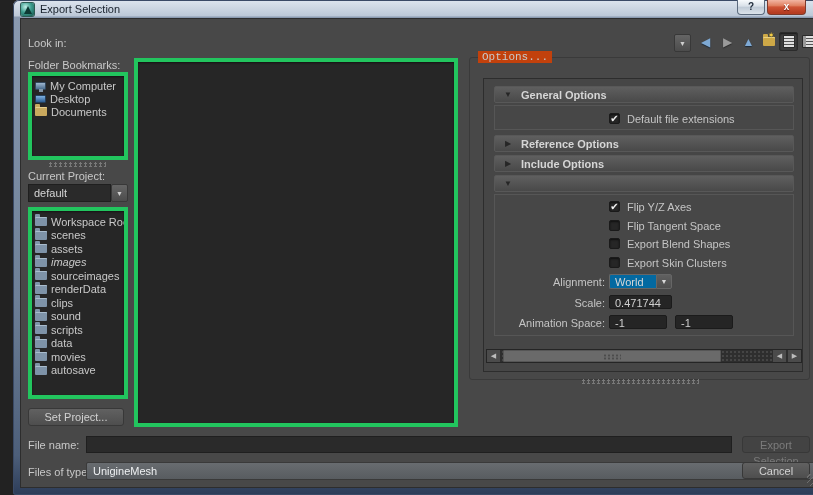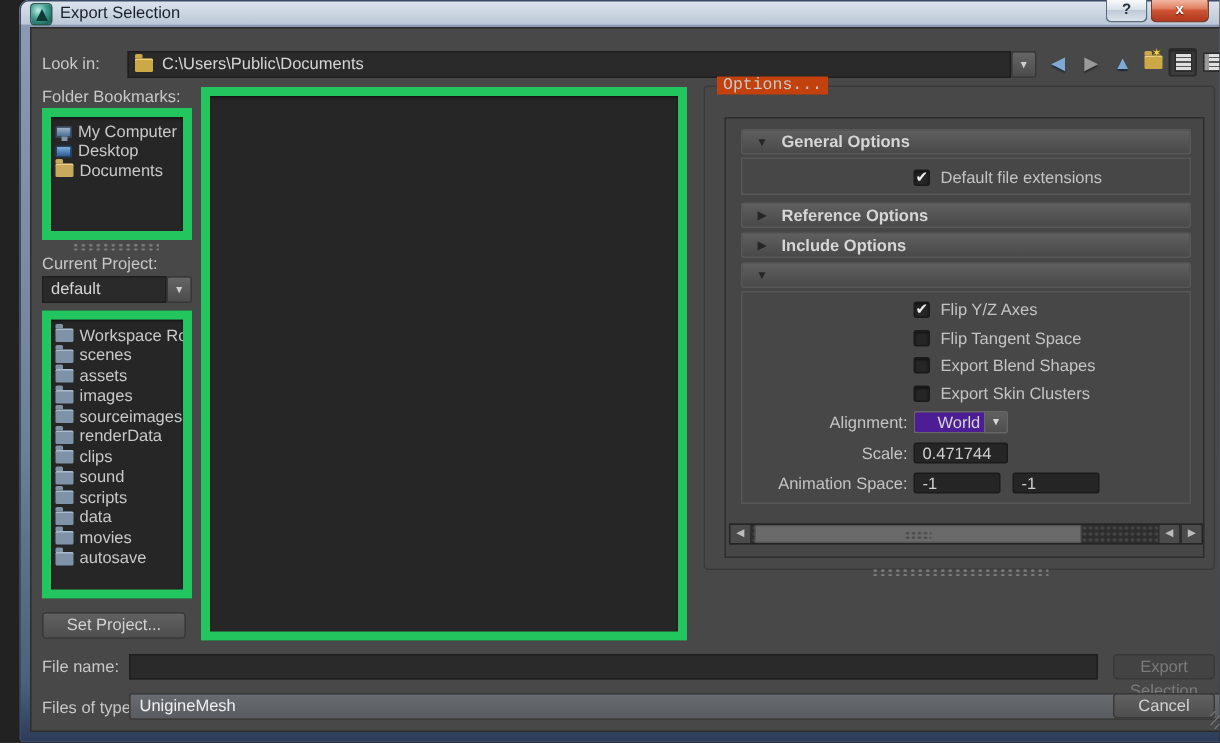--- a/index.html
+++ b/index.html
@@ -21,21 +21,21 @@
     border-radius:0 0 4px 4px; text-align:center; line-height:14px; font-size:10px; cursor:default; }
   .help-btn { right:61px; width:28px; color:#243140; font-weight:bold;
     background:linear-gradient(#f7fafc,#d8e0e8 45%,#bfcad6 50%,#dbe3ea); }
   .close-btn { right:20px; width:39px; color:#fff; font-weight:bold; text-shadow:0 1px 1px #5f1308;
     background:linear-gradient(#f2b5a2,#e08162 40%,#cf5436 50%,#b63d22 90%); border-color:#7e3a2b; }
 
   .client { position:absolute; left:7px; top:18px; width:799px; height:470px;
     background:#484848; border:1px solid #2d2d2d; }
 
   .label { color:#c8c8c8; position:absolute; white-space:nowrap; }
-  .sunken { background:#262626; border:6px solid #22c55e; box-shadow:inset 0 1px 2px rgba(0,0,0,.5); }
+  .sunken { background:#262626; border:4px solid #22c55e; box-shadow:inset 0 1px 2px rgba(0,0,0,.5); }
   .field { background:#2a2a2a; border:1px solid #1f1f1f; color:#d6d6d6; }
   .btn { background:linear-gradient(#616161,#4e4e4e); border:1px solid #383838; border-radius:3px;
     color:#d2d2d2; text-align:center; cursor:pointer; }
   .btn.disabled { background:#434343; color:#7b7b7b; cursor:default; }
 
   
   .path-combo { position:absolute; left:64px; top:15px; width:589px; height:18px; display:flex;
     align-items:center; padding-left:4px; }
   .combo-arrow-btn { position:absolute; width:17px; height:18px; background:linear-gradient(#656565,#4c4c4c);
     border:1px solid #383838; border-radius:2px; color:#cfcfcf; font-size:7px; text-align:center; line-height:17px; }
@@ -81,22 +81,22 @@
   .sec-hdr { height:17px; background:linear-gradient(#5f5f5f,#494949); border:1px solid #585858;
     border-radius:2px; display:flex; align-items:center; color:#d6d6d6; font-weight:bold; cursor:pointer; }
   .tri { width:26px; text-align:center; color:#262626; font-size:8px; }
   .sec-body { border:1px solid #565656; background:#474747; position:absolute; left:10px; width:300px; }
   .cb-row { position:absolute; left:114px; display:flex; align-items:center; gap:7px; height:13px; }
   .checkbox { width:11px; height:11px; background:#262626; border:1px solid #1a1a1a; border-radius:2px;
     color:#f0f0f0; font-size:10px; line-height:10px; text-align:center; box-shadow:inset 0 1px 2px rgba(0,0,0,.6); }
   .cb-label { color:#c4c4c4; white-space:nowrap; }
   .rt-label { position:absolute; width:108px; text-align:right; color:#c4c4c4; white-space:nowrap; }
   .mini-combo { position:absolute; height:15px; display:flex; }
-  .mini-combo .val { width:47px; background:#4c1d95; border:1px solid #666; border-right:none;
-    border-radius:2px 0 0 2px; color:#d6d6d6; padding:1px 0 0 15px; }
+  .mini-combo .val { width:47px; background:#0369a1; border:1px solid #666; border-right:none;
+    border-radius:2px 0 0 2px; color:#d6d6d6; padding:1px 0 0 5px; }
   .mini-combo .arr { width:16px; background:linear-gradient(#606060,#4e4e4e); border:1px solid #666;
     border-radius:0 2px 2px 0; color:#d9d9d9; font-size:7px; text-align:center; line-height:14px; }
   .num-field { position:absolute; height:14px; background:#252525; border:1px solid #1b1b1b;
     border-radius:2px; color:#cfcfcf; padding:1px 0 0 5px; }
 
   .hscroll { position:absolute; left:2px; top:270px; width:316px; height:14px; background:#2e2e2e;
     border:1px solid #252525; display:flex; }
   .sc-btn { width:13px; height:12px; background:#4b4b4b; color:#bcbcbc; font-size:7px;
     text-align:center; line-height:12px; flex:none; }
   .sc-track { position:relative; flex:1; margin:0 1px;
@@ -116,24 +116,20 @@
   <div class="titlebar">
     <span class="maya-icon"></span>
     <span class="title-text">Export Selection</span>
   </div>
   <div class="cap-btn help-btn">?</div>
   <div class="cap-btn close-btn">x</div>
 
   <div class="client">
 
     <span class="label" style="left:7px; top:18px;">Look in:</span>
-    <div class="path-combo field">
-      <span class="folder f-gold" style="margin-right:6px;"></span>
-      <span>C:\Users\Public\Documents</span>
-    </div>
     <div class="combo-arrow-btn" style="left:653px; top:15px;">
       <span>▼</span>
     </div>
 
     <div class="tool-btn" style="left:675px;">
       <span class="arr-blue">◀</span>
     </div>
     <div class="tool-btn" style="left:697px;">
       <span class="arr-gray">▶</span>
     </div>
@@ -184,21 +180,21 @@
           <span>Workspace Root</span>
         </div>
       <div class="list-row" style="height:13.5px;">
           <span class="folder f-slate"></span>
           <span>scenes</span>
         </div>
       <div class="list-row" style="height:13.5px;">
           <span class="folder f-slate"></span>
           <span>assets</span>
         </div>
-      <div class="list-row" style="height:13.5px;">
+      <div class="list-row" style="height:13.5px;font-style:italic;">
           <span class="folder f-slate"></span>
           <span>images</span>
         </div>
       <div class="list-row" style="height:13.5px;">
           <span class="folder f-slate"></span>
           <span>sourceimages</span>
         </div>
       <div class="list-row" style="height:13.5px;">
           <span class="folder f-slate"></span>
           <span>renderData</span>

